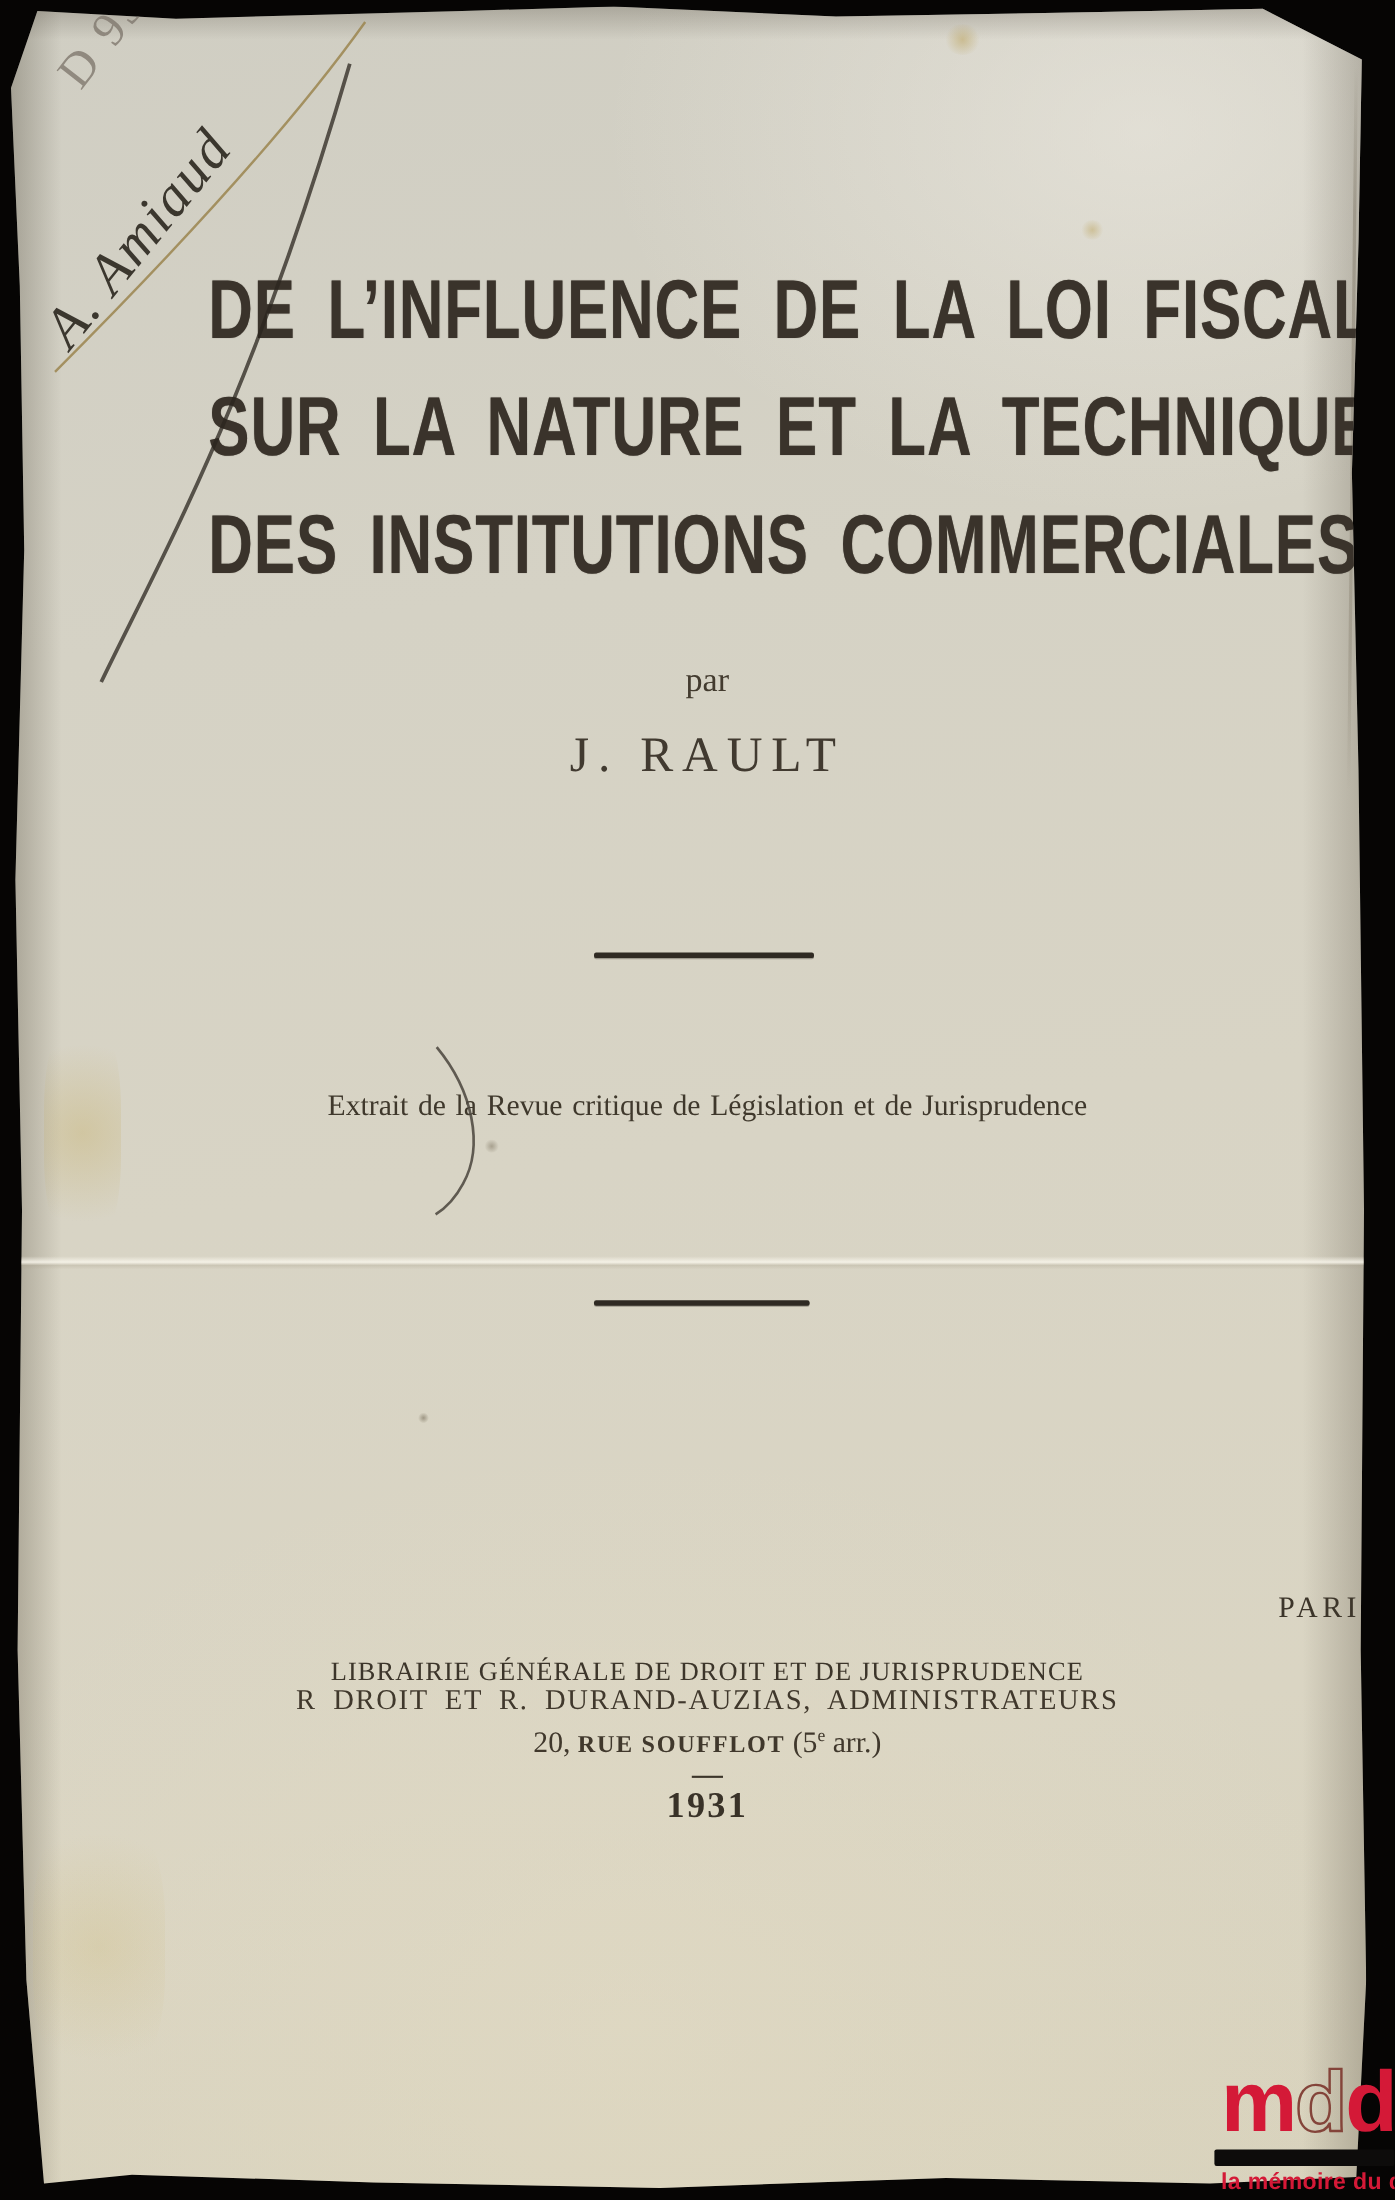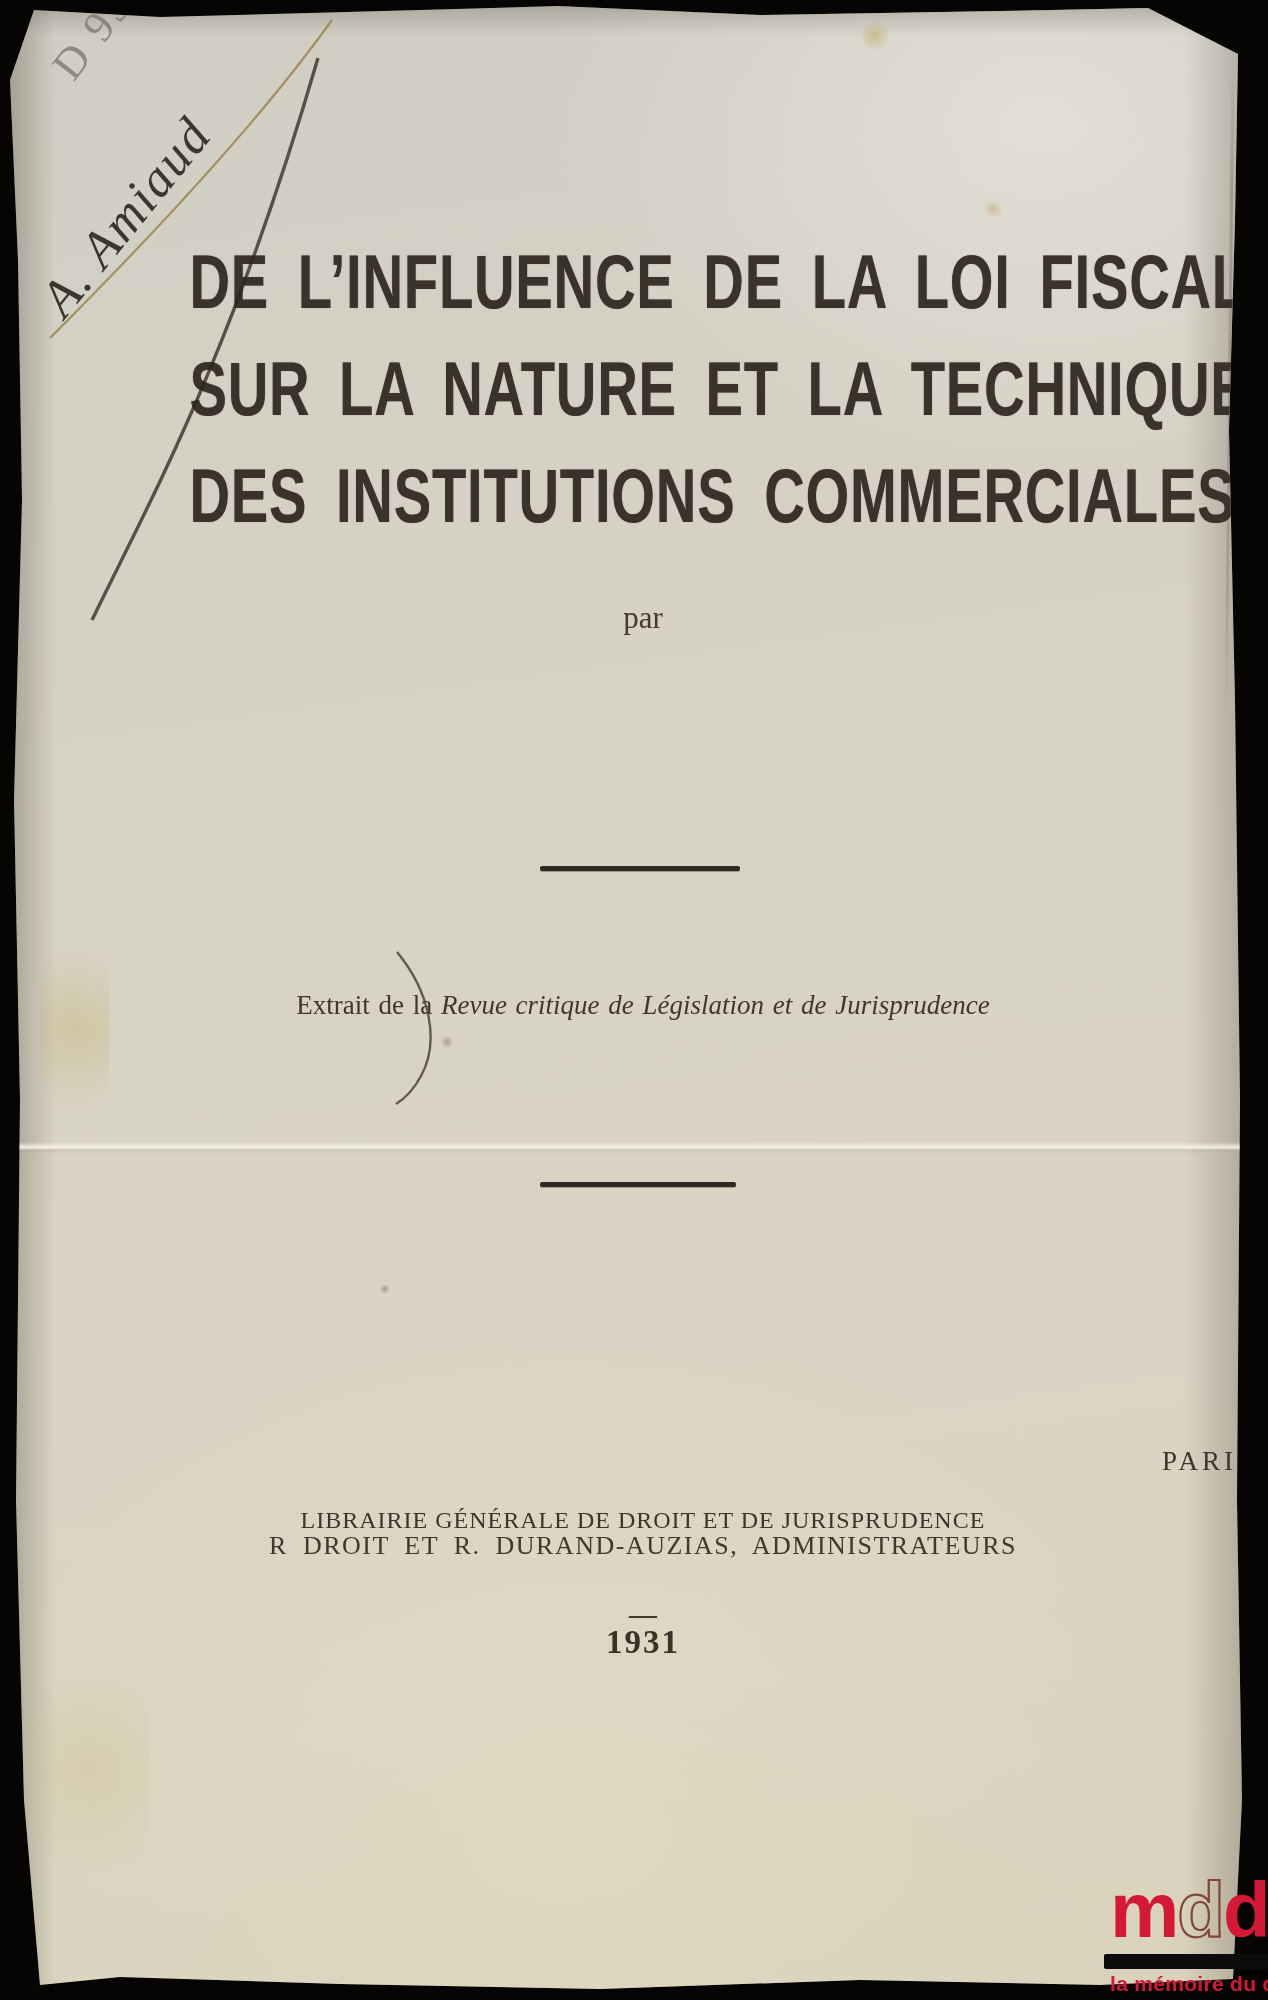--- a/index.html
+++ b/index.html
@@ -53,21 +53,21 @@
     text-shadow:0 0 1px rgba(58,51,43,.6);
   }
   .byline{top:600px;font-size:31px;color:#433b2f;}
   .author{top:660px;font-size:45px;color:#413a30;letter-spacing:8px;white-space:nowrap;}
   .role{top:740px;font-size:24px;font-weight:bold;color:#4a4235;word-spacing:5px;letter-spacing:.4px;}
   .rule{position:absolute;height:5px;background:#2f2a23;border-radius:2px;
     box-shadow:0 1px 0 rgba(47,42,35,.35);}
   .rule1{left:540px;top:866px;width:200px;}
   .rule2{left:540px;top:1182px;width:196px;}
   .extract{top:990px;font-size:27px;color:#3f382c;word-spacing:2px;white-space:nowrap;}
-  .extract .ital{font-style:italic;}
+  .extract .ital{}
   .imprint-city{top:1446px;font-size:27px;color:#3c352a;letter-spacing:4px;font-weight:normal;text-align:right;}
   .imprint-pub{top:1507px;font-size:24px;color:#3c352a;letter-spacing:1px;white-space:nowrap;}
   .imprint-adm{top:1531px;font-size:26px;color:#40382c;letter-spacing:1.5px;word-spacing:7px;white-space:nowrap;}
   .imprint-addr{top:1569px;font-size:27px;color:#40382c;white-space:nowrap;}
   .imprint-addr .street{font-size:22px;letter-spacing:1.5px;font-weight:bold;}
   .imprint-addr sup{font-size:16px;}
   .imprint-sep{top:1598px;font-size:28px;font-weight:bold;color:#3c352a;}
   .imprint-year{top:1624px;font-size:33px;color:#393228;letter-spacing:2px;font-weight:bold;}
 
   
@@ -111,32 +111,36 @@
     <div class="spot s5"></div>
     <div class="spot s6"></div>
 
     <div class="centercol" style="top:228px;">
       <span class="title-line">DE L’INFLUENCE DE LA LOI FISCALE</span>
       <span class="title-line">SUR LA NATURE ET LA TECHNIQUE</span>
       <span class="title-line">DES INSTITUTIONS COMMERCIALES</span>
     </div>
 
     <div class="centercol byline">par</div>
+    <div class="centercol author">J. RAULT</div>
 
     <div class="rule rule1"></div>
 
     <div class="centercol extract">
       <span>Extrait de la </span><span class="ital">Revue critique de Législation et de Jurisprudence</span>
     </div>
 
     <div class="rule rule2"></div>
 
     <div class="centercol imprint-city">PARIS</div>
     <div class="centercol imprint-pub">LIBRAIRIE GÉNÉRALE DE DROIT ET DE JURISPRUDENCE</div>
     <div class="centercol imprint-adm">R DROIT ET R. DURAND-AUZIAS, ADMINISTRATEURS</div>
+    <div class="centercol imprint-addr">
+      <span>20, </span><span class="street">RUE SOUFFLOT</span><span> (5</span><sup>e</sup><span> arr.)</span>
+    </div>
     <div class="centercol imprint-sep">—</div>
     <div class="centercol imprint-year">1931</div>
 
     <div class="shelfmark">D 950</div>
     <div class="signature">A. Amiaud</div>
 
     <svg class="hand" width="1268" height="2000" viewBox="0 0 1268 2000">
 
       <path d="M 50,338 C 150,238 262,118 332,20" fill="none" stroke="#9b854f" stroke-width="2.2" opacity="0.85"></path>
 

